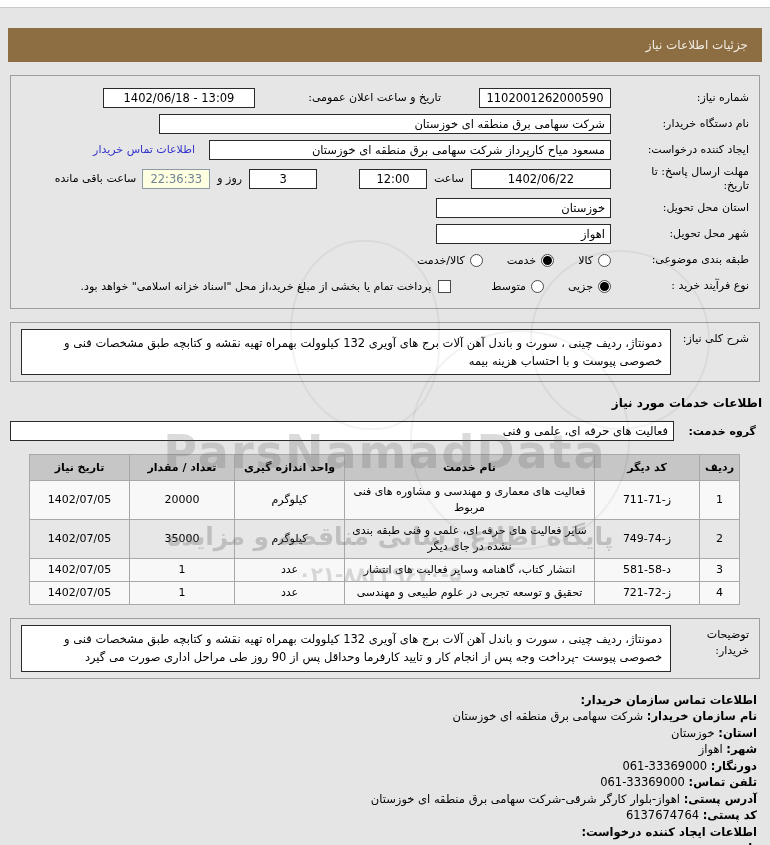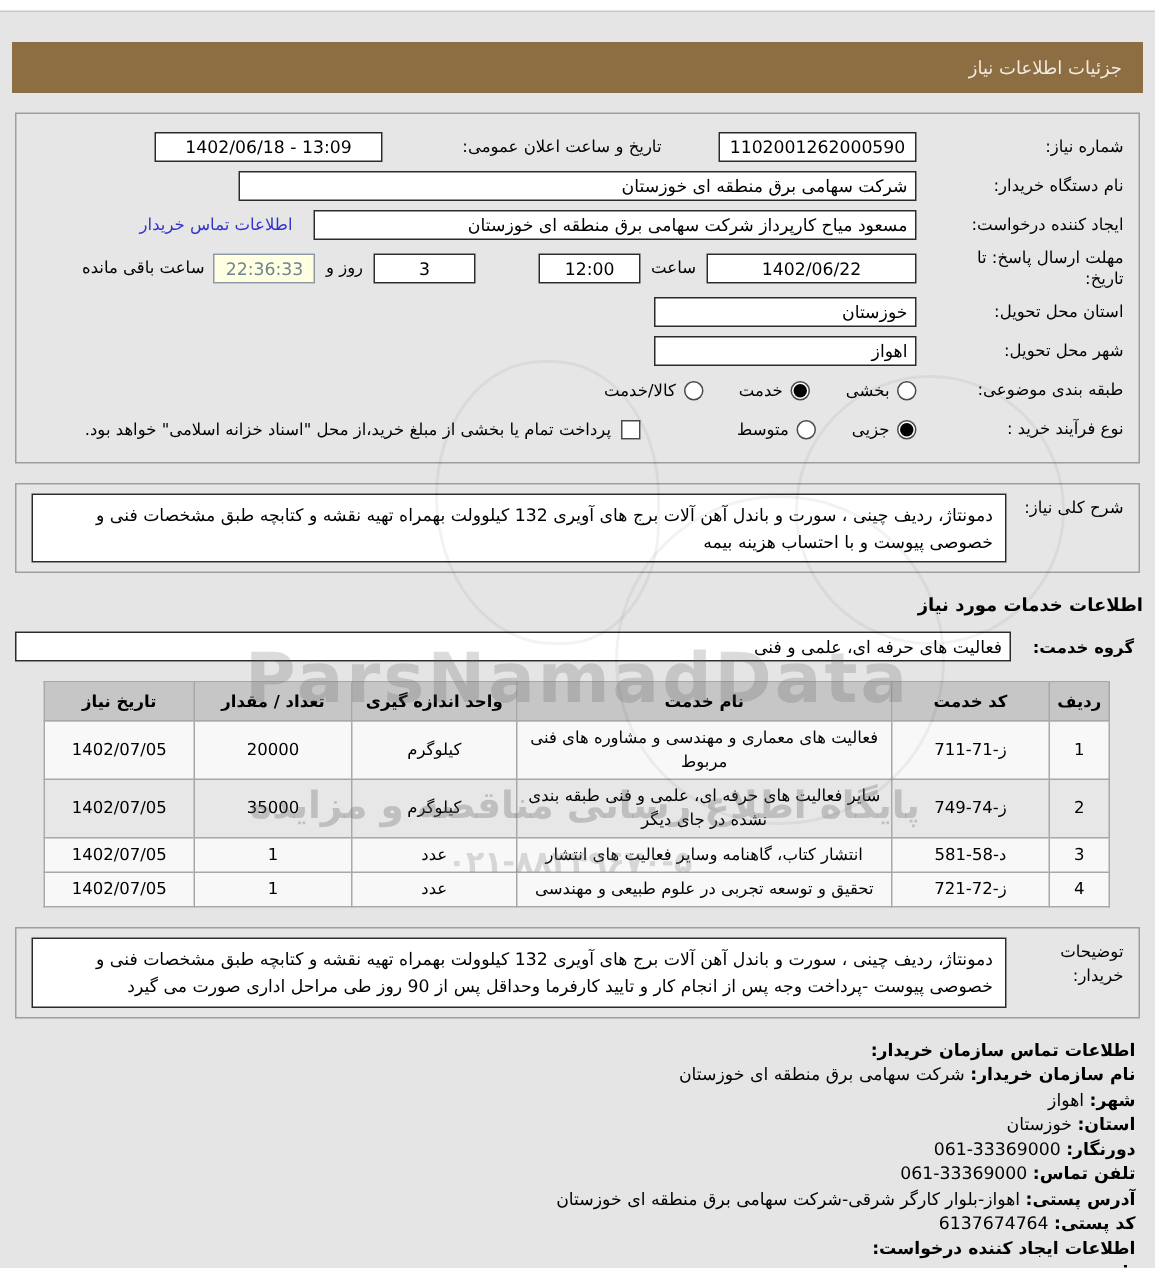--- a/index.html
+++ b/index.html
@@ -156,33 +156,33 @@
     </div>
 
     <div class="frow">
       <span class="lbl">شهر محل تحویل:</span>
       <input class="box rt" style="width: 175px;" readonly="" value="اهواز">
     </div>
 
     <div class="frow">
       <span class="lbl">طبقه بندی موضوعی:</span>
       <span class="radio"></span>
-      <span class="optlbl">بخشی</span>
+      <span class="optlbl">کالا</span>
       <span class="radio on"></span>
       <span class="optlbl">خدمت</span>
       <span class="radio"></span>
       <span style="margin-left:0">کالا/خدمت</span>
     </div>
 
     <div class="frow">
       <span class="lbl">نوع فرآیند خرید :</span>
       <span class="radio on"></span>
       <span class="optlbl">جزیی</span>
       <span class="radio"></span>
-      <span class="optlbl" style="margin-left:64px">متوسط</span>
+      <span class="optlbl" style="margin-left:40px">متوسط</span>
       <span class="chk"></span>
       <span>پرداخت تمام یا بخشی از مبلغ خرید،از محل "اسناد خزانه اسلامی" خواهد بود.</span>
     </div>
 
   </div>
 
   <div class="panel">
     <div class="descwrap">
       <span class="desclbl">شرح کلی نیاز:</span>
       <div class="desctxt">دمونتاژ، ردیف چینی ، سورت و باندل آهن آلات برج های آویری 132 کیلوولت بهمراه تهیه نقشه و کتابچه طبق مشخصات فنی و خصوصی پیوست و با احتساب هزینه بیمه</div>
@@ -201,21 +201,21 @@
       <col style="width:40px">
         <col style="width:105px">
         <col style="width:250px">
       <col style="width:110px">
         <col style="width:105px">
         <col style="width:100px">
     </colgroup>
     <thead>
       <tr>
         <th>ردیف</th>
-        <th>کد خدمت</th>
+        <th>کد دیگر</th>
         <th>نام خدمت</th>
         <th>واحد اندازه گیری</th>
         <th>تعداد / مقدار</th>
         <th>تاریخ نیاز</th>
       </tr>
     </thead>
     <tbody id="svc-body">
         <tr>
           <td>1</td>
           <td class="code">711-71-ز</td>
@@ -254,22 +254,22 @@
   <div class="panel">
     <div class="descwrap">
       <span class="desclbl">توضیحات خریدار:</span>
       <div class="desctxt">دمونتاژ، ردیف چینی ، سورت و باندل آهن آلات برج های آویری 132 کیلوولت بهمراه تهیه نقشه و کتابچه طبق مشخصات فنی و خصوصی پیوست -پرداخت وجه پس از انجام کار و تایید کارفرما وحداقل پس از 90 روز طی مراحل اداری صورت می گیرد</div>
     </div>
   </div>
 
   <div class="contact">
     <div class="hd">اطلاعات تماس سازمان خریدار:</div>
     <div><b>نام سازمان خریدار:</b> <span>شرکت سهامی برق منطقه ای خوزستان</span></div>
+    <div><b>استان:</b> <span>خوزستان</span></div>
     <div><b>شهر:</b> <span>اهواز</span></div>
-    <div><b>استان:</b> <span>خوزستان</span></div>
     <div><b>دورنگار:</b> <span>33369000-061</span></div>
     <div><b>تلفن تماس:</b> <span>33369000-061</span></div>
     <div><b>آدرس پستی:</b> <span>اهواز-بلوار کارگر شرقی-شرکت سهامی برق منطقه ای خوزستان</span></div>
     <div><b>کد پستی:</b> <span>6137674764</span></div>
     <div class="hd">اطلاعات ایجاد کننده درخواست:</div>
     <div><b>نام:</b> <span>مسعود</span></div>
 
   </div>
 
 </div>

